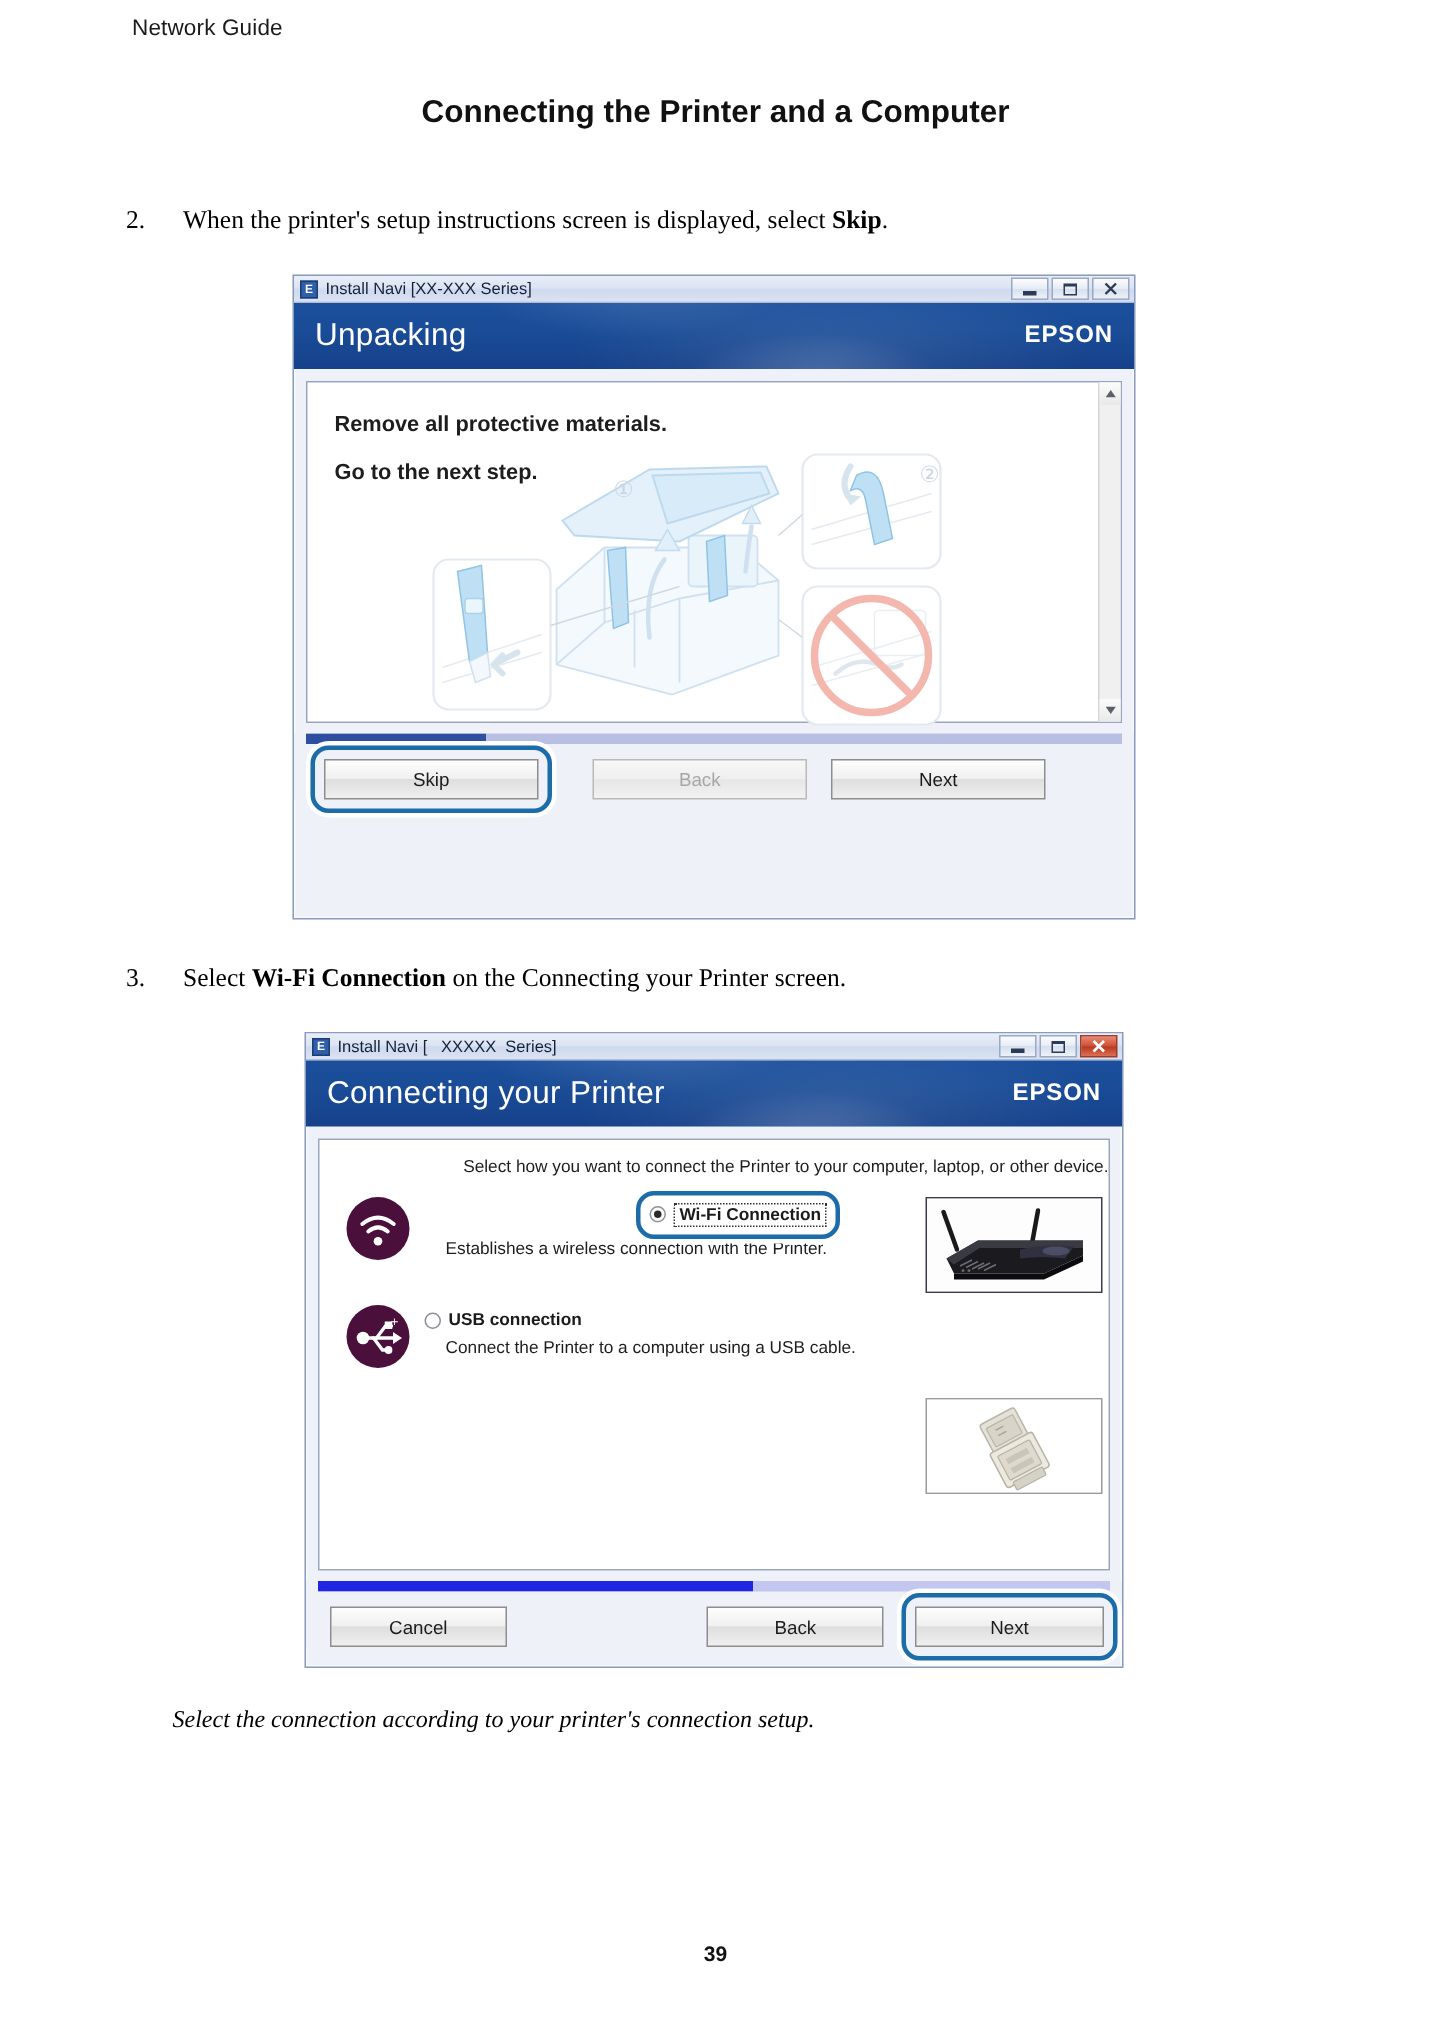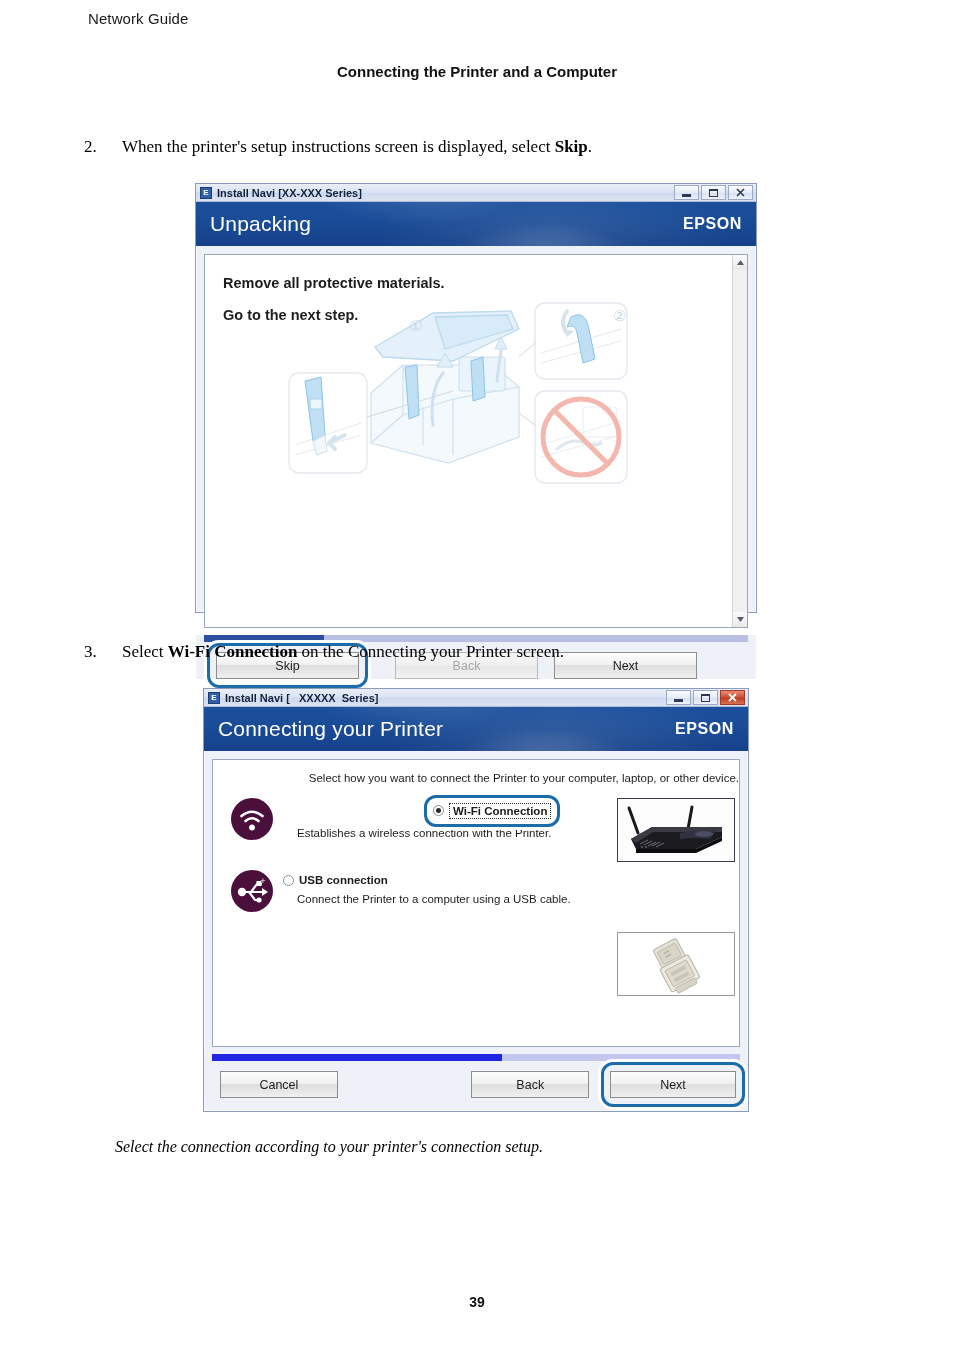--- a/index.html
+++ b/index.html
@@ -16,21 +16,21 @@
   
   .page-header-left {
     position:absolute; left:88px; top:10px;
     font-family:"Liberation Sans", sans-serif;
     font-size:15px; color:#1a1a1a; letter-spacing:.1px;
   }
   .page-header-center {
     position:absolute; left:0; right:0; top:63px;
     text-align:center;
     font-family:"Liberation Sans", sans-serif;
-    font-weight:bold; font-size:15px; color:#111;
+    font-weight:bold; font-size:21px; color:#111;
   }
   .page-number {
     position:absolute; left:0; right:0; bottom:40px;
     text-align:center;
     font-family:"Liberation Sans", sans-serif;
     font-weight:bold; font-size:14px; color:#111;
   }
 
   
   .step { position:absolute; font-size:17px; line-height:1.3; }
@@ -59,21 +59,21 @@
     border-bottom:1px solid #aebcd6;
     display:flex; align-items:center; padding:0 2px 0 4px;
     position:relative;
   }
   .app-icon {
     width:12px; height:12px; margin-right:5px; flex:none;
     background:#2f5fa8; border:1px solid #1b3d73;
     color:#fff; font-size:8px; line-height:10px; text-align:center;
     font-family:"Liberation Sans", sans-serif; font-weight:bold;
   }
-  .title-text { font-size:11px; color:#12223d; white-space:pre;font-weight:bold; }
+  .title-text { font-size:11px; color:#12223d; white-space:pre; }
   .win-btns { position:absolute; right:3px; top:1px; display:flex; gap:2px; }
   .win-btn {
     width:25px; height:15px;
     border:1px solid #9aa9c4;
     background:linear-gradient(180deg,#fbfcfe 0%, #e6ebf4 50%, #d6dfee 51%, #eef2f8 100%);
     display:flex; align-items:center; justify-content:center;
     color:#2b3a55; font-size:9px; line-height:1;
   }
   .win-btn.close-red {
     border:1px solid #9d3b2d;
@@ -125,21 +125,21 @@
   .ring { position:relative; }
   .ring:before{
     content:""; position:absolute; left:-9px; right:-9px; top:-9px; bottom:-9px;
     border:3px solid #1b6ca8; border-radius:12px;
     box-shadow:0 0 0 3px #fff;
     pointer-events:none;
   }
 
   
   #dlg1 { left:195px; top:183px; width:562px; height:430px; }
-  #dlg1 .navi-body { margin:8px 8px 0 8px; height:374px; border:1px solid #9aa6bd; }
+  #dlg1 .navi-body { margin:8px 8px 0 8px; height:228px; border:1px solid #9aa6bd; }
   .unpack-head { padding:20px 0 0 18px; }
   .unpack-line { font-size:14.5px; font-weight:bold; color:#1d1d1d; margin-bottom:16px; }
 
   .vscroll {
     position:absolute; right:0; top:0; width:15px; bottom:0;
     background:#f0f0f0; border-left:1px solid #d4d4d4;
   }
   .vscroll .arr {
     height:15px; display:flex; align-items:center; justify-content:center;
     font-size:7px; color:#5a5a5a;

